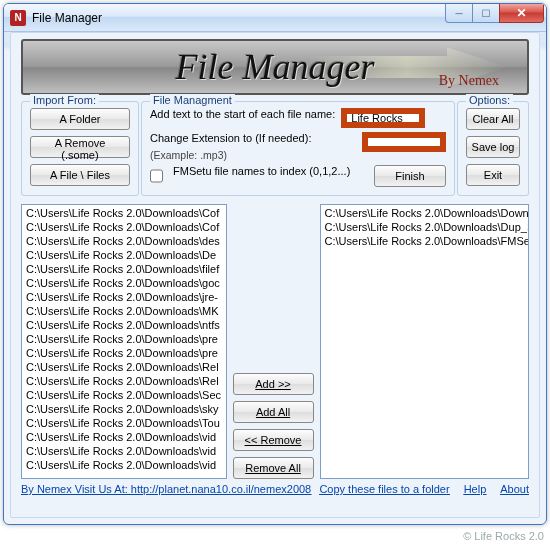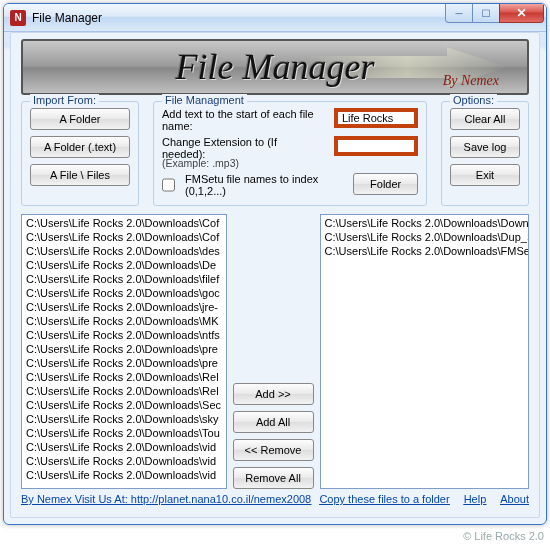--- a/index.html
+++ b/index.html
@@ -105,66 +105,66 @@
     font-family: "Brush Script MT", cursive, serif;
     font-size:36px;
     font-style:italic;
     color:#111;
     text-shadow:1px 1px 0 #ddd, -1px -1px 0 #777;
     position:relative;
   }
   .banner-sub{
     position:absolute;right:28px;bottom:4px;
     font-family:"Brush Script MT",cursive;font-size:14px;
-    color:#8a1a10;font-style:italic;
+    color:#8a1a10;
   }
   .row-groups{
     display:flex;
-    gap:14px;
+    gap:2px;
     padding:0 10px;
   }
   .groupbox{
     border:1px solid #bcd0e8;
     border-radius:3px;
     padding:6px 8px 8px 8px;
     position:relative;
     background:transparent;
   }
   .groupbox .legend{
     position:absolute;
     top:-8px;left:8px;
     background:#ecf3fb;
     padding:0 3px;
     color:#1a3e7a;
     font-size:11px;
   }
   .g-import{width:118px;}
   .g-file{flex:1;}
-  .g-opts{width:88px;}
+  .g-opts{width:72px;}
   .btn{
     display:block;
     width:100%;
     height:22px;
     margin-bottom:6px;
     background:linear-gradient(to bottom,#fdfdfd,#eaeaea 48%,#dedede 52%,#f2f2f2);
     border:1px solid #888;
     border-radius:3px;
     font-size:11px;
     cursor:pointer;
     padding:0 4px;
     color:#000;
   }
   .btn:last-child{margin-bottom:0;}
   .g-file .line{
     display:flex;gap:6px;margin-bottom:4px;
   }
   .g-file label{color:#000;}
   .g-file .sub{color:#444;font-size:10.5px;margin-top:-3px;margin-bottom:4px;}
   .txt{
-    height:20px;border:4px solid #c2410c;background:#fff;
+    height:20px;border:6px solid #c2410c;background:#fff;
     padding:1px 4px;font-size:11px;
   }
   .chk{margin:0 4px 0 0;vertical-align:middle;}
   .middle-area{
     display:flex;
     gap:6px;
     padding:8px 10px 0 10px;
     align-items:flex-end;
   }
   .listbox{
@@ -174,21 +174,21 @@
     font-size:11px;
     line-height:14px;
     white-space:nowrap;
     padding:1px 2px;
   }
   .listbox div{padding:0 2px;}
   .left-list{width:208px;height:275px;}
   .right-list{width:212px;height:275px;}
   .mid-buttons{
     display:flex;flex-direction:column;justify-content:flex-start;
-    gap:6px;width:82px;padding-top:40px;
+    gap:6px;width:82px;padding-top:40px;text-decoration:underline;
   }
   .mid-buttons .btn{margin:0;}
   .bottom-bar{
     display:flex;align-items:center;justify-content:space-between;
     padding:4px 10px 0 10px;
     font-size:11px;
     text-decoration:underline;
   }
   .link{color:#0646ad;text-decoration:underline;cursor:pointer;}
   .bottom-right{display:flex;gap:14px;}
@@ -221,41 +221,41 @@
     <div class="banner">
       <div class="banner-arrow"></div>
       <div class="banner-text">File Manager</div>
       <div class="banner-sub">By Nemex</div>
     </div>
 
     <div class="row-groups">
       <div class="groupbox g-import">
         <div class="legend">Import From:</div>
         <button class="btn">A Folder</button>
-        <button class="btn">A Folder (.text)</button>
+        <button class="btn">A Remove (.some)</button>
         <button class="btn">A File \ Files</button>
       </div>
 
       <div class="groupbox g-file">
         <div class="legend">File Managment</div>
         <div class="line">
           <label>Add text to the start of each file name:</label>
           <input class="txt" style="width: 84px;" value="Life Rocks">
         </div>
         <div class="line" style="margin-bottom:0">
           <label>Change Extension to (If needed):</label>
           <div style="flex:1"></div>
           <input class="txt" style="width: 84px;" value="">
         </div>
         <div class="sub">(Example: .mp3)</div>
         <div class="line" style="margin-bottom:0">
           <input type="checkbox" class="chk" style="">
           <label>FMSetu file names to index (0,1,2...)</label>
           <div style="flex:1"></div>
-          <button class="btn" style="width:72px;margin:0">Folder</button>
+          <button class="btn" style="width:72px;margin:0">Finish</button>
         </div>
       </div>
 
       <div class="groupbox g-opts">
         <div class="legend">Options:</div>
         <button class="btn">Clear All</button>
         <button class="btn">Save log</button>
         <button class="btn">Exit</button>
       </div>
     </div>

